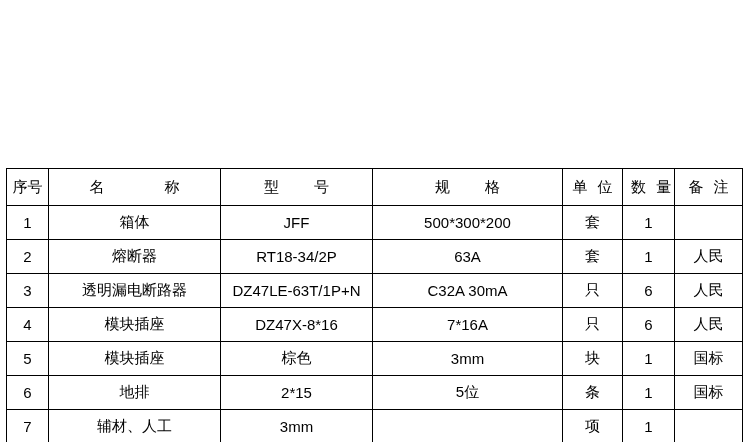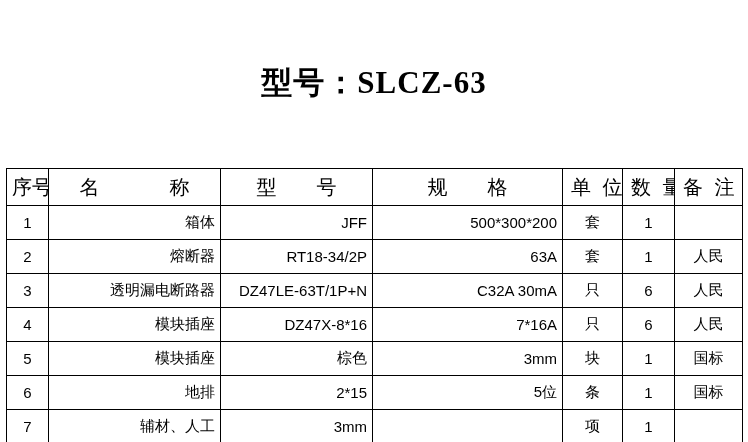--- a/index.html
+++ b/index.html
@@ -58,42 +58,41 @@
   col.c0 { width: 42px; }
   col.c1 { width: 172px; }
   col.c2 { width: 152px; }
   col.c3 { width: 190px; }
   col.c4 { width: 60px; }
   col.c5 { width: 52px; }
   col.c6 { width: 68px; }
 
   tr.head td {
     height: 36px;
-    font-size: 20px;
+    font-size: 15px;
     text-align: center;
     letter-spacing: 0px;
   }
   tr.head td.wide {
     letter-spacing: 10px;
     text-indent: 10px;
     margin-left: 44px;
   }
   tr.head td.narrow {
     letter-spacing: 3px;
     text-indent: 3px;
   }
   td.center { text-align: center; }
-  td.left { text-align: right; }
+  td.left { text-align: center; }
 </style>
 </head>
 <body>
 
 <div class="page">
 
-  <div class="title">型号：SLCZ-63</div>
 
   <div class="table-wrap">
     <table class="spec">
       <colgroup>
         <col class="c0">
           <col class="c1">
           <col class="c2">
           <col class="c3">
           <col class="c4">
           <col class="c5">

